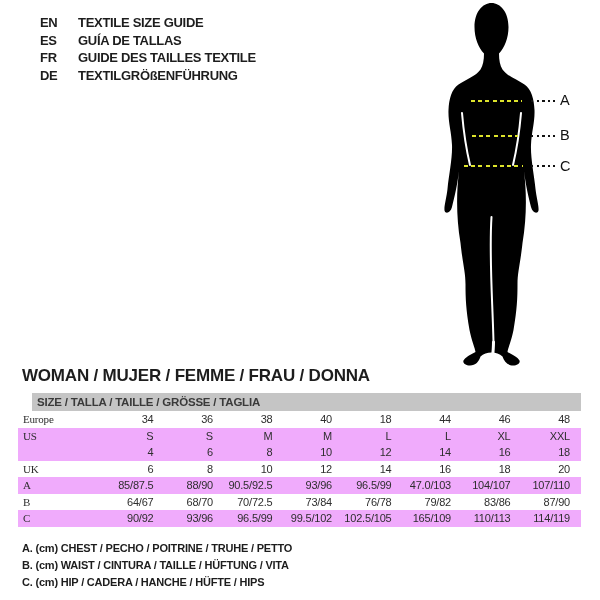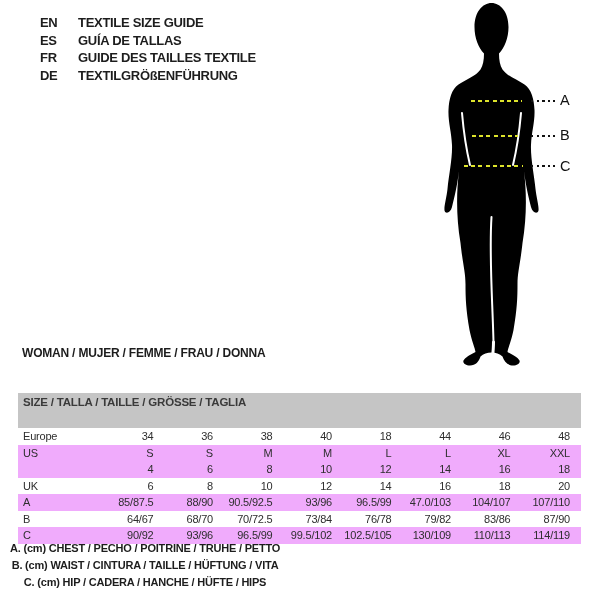--- a/index.html
+++ b/index.html
@@ -13,36 +13,36 @@
   .lang-row{display:flex;line-height:17.5px;font-size:13px;font-weight:700;letter-spacing:-0.3px;}
   .lang-code{width:38px;flex:0 0 38px;}
   
   .figure-wrap{position:absolute;left:400px;top:0;width:200px;height:378px;}
   .figure-wrap svg{display:block;}
   .dash-line{position:absolute;height:2px;}
   .dash-yellow{background:repeating-linear-gradient(90deg,var(--dash) 0 4px,transparent 4px 7.2px);}
   .dash-black{background:repeating-linear-gradient(90deg,#121212 0 2.4px,transparent 2.4px 5.6px);}
   .marker-label{position:absolute;font-size:14.5px;font-weight:400;color:#121212;width:20px;text-align:left;}
   
-  .category-title{position:absolute;left:22px;top:346px;font-size:12px;font-weight:700;letter-spacing:-0.2px;}
+  .category-title{position:absolute;left:22px;top:366px;font-size:17px;font-weight:700;letter-spacing:-0.2px;}
   
   .size-table{position:absolute;left:18px;top:393px;width:563px;}
   .table-header{
-    height:35px;line-height:18px;background:#c5c5c5;color:#3a3a3a;
-    font-size:11.5px;font-weight:700;padding-left:5px;letter-spacing:-0.2px;
+    height:18px;line-height:18px;background:#c5c5c5;color:#3a3a3a;
+    font-size:11.5px;font-weight:700;padding-left:5px;letter-spacing:-0.2px;margin-left:14px;
   }
   .table-row{
     display:grid;grid-template-columns:76px repeat(8,59.5px);
     height:16.5px;align-items:center;font-size:11px;color:#2e2e2e;letter-spacing:-0.2px;
   }
   .table-row.shaded{background:#f0abfc;}
-  .row-label{text-align:left;padding-left:5px;}
+  .row-label{text-align:left;padding-left:5px;font-family:Liberation Serif, serif;}
   .row-cell{text-align:right;}
   
-  .legend{position:absolute;left:10px;top:540px;text-align:center;}
+  .legend{position:absolute;left:22px;top:540px;}
   .legend-line{font-size:11px;font-weight:700;line-height:17px;letter-spacing:-0.2px;}
 </style>
 </head>
 <body style="--dash: #dde32b;">
 
 <div class="lang-list">
     <div class="lang-row">
       <span class="lang-code">EN</span>
       <span>TEXTILE SIZE GUIDE</span>
     </div>
@@ -189,21 +189,21 @@
         <div class="row-cell">83/86</div>
         <div class="row-cell">87/90</div>
       </div>
       <div class="table-row shaded">
         <div class="row-label">C</div>
         <div class="row-cell">90/92</div>
         <div class="row-cell">93/96</div>
         <div class="row-cell">96.5/99</div>
         <div class="row-cell">99.5/102</div>
         <div class="row-cell">102.5/105</div>
-        <div class="row-cell">130/109</div>
+        <div class="row-cell">165/109</div>
         <div class="row-cell">110/113</div>
         <div class="row-cell">114/119</div>
       </div>
     </div>
 </div>
 
 <div class="legend">
     <div class="legend-line">A. (cm) CHEST / PECHO / POITRINE / TRUHE / PETTO</div>
     <div class="legend-line">B. (cm) WAIST / CINTURA / TAILLE / HÜFTUNG / VITA</div>
     <div class="legend-line">C. (cm) HIP / CADERA / HANCHE / HÜFTE / HIPS</div>

